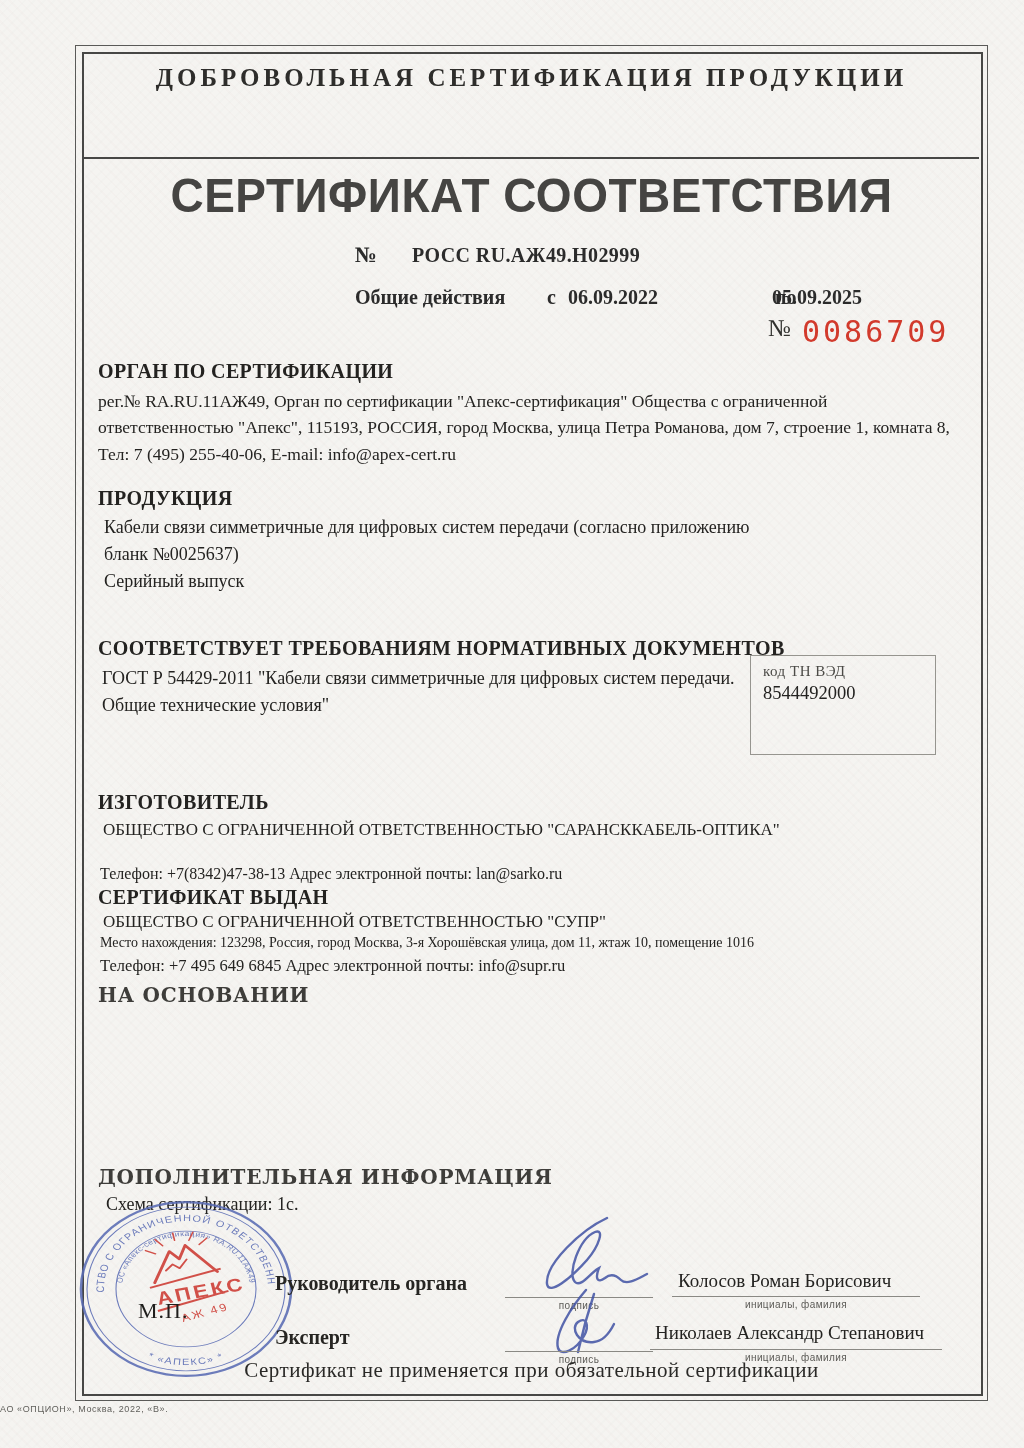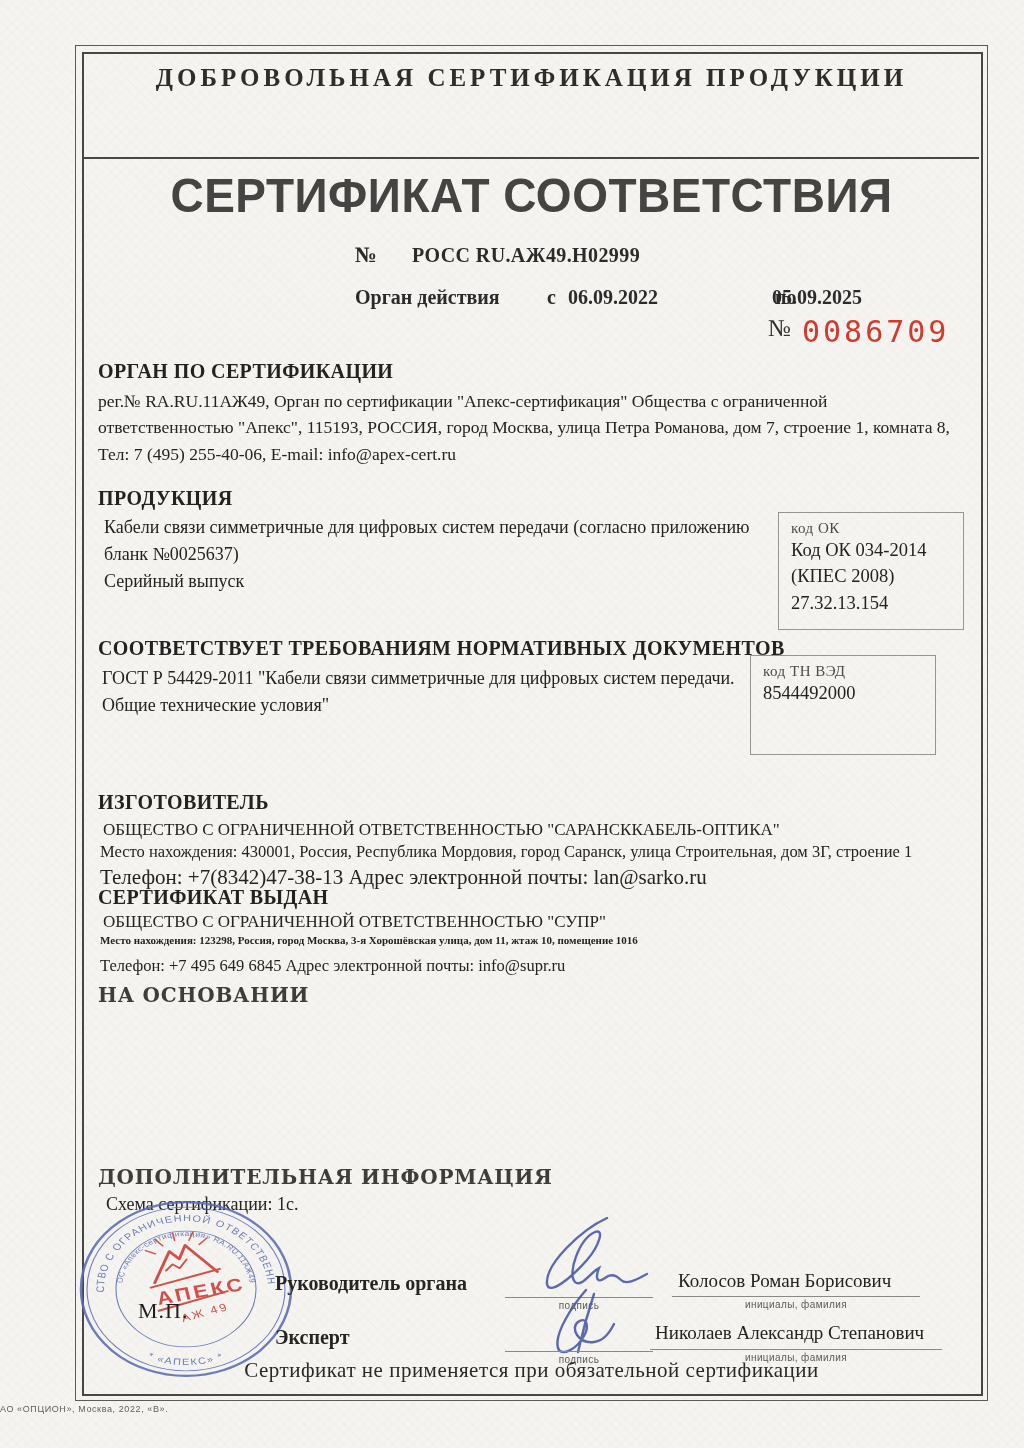--- a/index.html
+++ b/index.html
@@ -54,59 +54,52 @@
   <div class="abs outer-frame"></div>
   <div class="abs inner-frame"></div>
   <div class="abs band-rule"></div>
 
   <div class="abs band-title">ДОБРОВОЛЬНАЯ СЕРТИФИКАЦИЯ ПРОДУКЦИИ</div>
   <div class="abs main-title">СЕРТИФИКАТ СООТВЕТСТВИЯ</div>
 
   <div class="abs cert-no-label">№</div>
   <div class="abs cert-no-value">РОСС RU.АЖ49.Н02999</div>
 
-  <div class="abs v-label">Орган действия</div>
+  <div class="abs v-label">Общие действия</div>
   <div class="abs v-from-label">с</div>
   <div class="abs v-from">06.09.2022</div>
   <div class="abs v-to-label">по</div>
   <div class="abs v-to">05.09.2025</div>
 
   <div class="abs blank-no-label">№</div>
   <div class="abs blank-no">0086709</div>
 
   <div class="abs h" style="left:98px;top:360px;">ОРГАН ПО СЕРТИФИКАЦИИ</div>
   <div class="abs body-text" style="left:98px;top:388px;width:856px;">рег.№ RA.RU.11АЖ49, Орган по сертификации "Апекс-сертификация" Общества с ограниченной ответственностью "Апекс", 115193, РОССИЯ, город Москва, улица Петра Романова, дом 7, строение 1, комната 8, Тел: 7 (495) 255-40-06, E-mail: info@apex-cert.ru</div>
 
   <div class="abs h" style="left:98px;top:487px;">ПРОДУКЦИЯ</div>
   <div class="abs" style="left:104px;top:514px;width:648px;">
     <div class="body-text" style="font-size:18px;">Кабели связи симметричные для цифровых систем передачи (согласно приложению бланк №0025637)</div>
     <div class="body-text" style="font-size:18px;">Серийный выпуск</div>
   </div>
-  <div class="abs code-box" style="left:778px;top:512px;width:160px;height:102px;">
-    <div class="code-label">код ОК</div>
-    <div class="code-line">Код ОК 034-2014</div>
-    <div class="code-line">(КПЕС 2008)</div>
-    <div class="code-line">27.32.13.154</div>
-  </div>
 
   <div class="abs h" style="left:98px;top:637px;width:690px;">СООТВЕТСТВУЕТ ТРЕБОВАНИЯМ НОРМАТИВНЫХ ДОКУМЕНТОВ</div>
   <div class="abs body-text" style="left:102px;top:665px;width:655px;font-size:18px;">ГОСТ Р 54429-2011 "Кабели связи симметричные для цифровых систем передачи. Общие технические условия"</div>
   <div class="abs code-box" style="left:750px;top:655px;width:160px;height:84px;">
     <div class="code-label">код ТН ВЭД</div>
     <div class="code-line">8544492000</div>
   </div>
 
   <div class="abs h" style="left:98px;top:791px;">ИЗГОТОВИТЕЛЬ</div>
   <div class="abs body-text" style="left:103px;top:817px;width:870px;font-size:17px;white-space:nowrap;">ОБЩЕСТВО С ОГРАНИЧЕННОЙ ОТВЕТСТВЕННОСТЬЮ "САРАНСККАБЕЛЬ-ОПТИКА"</div>
-  <div class="abs body-text" style="left:100px;top:840px;width:880px;font-size:16.5px;white-space:nowrap;">Место нахождения: 430001, Россия, Республика Мордовия, город Саранск, улица Строительная, дом 3Г, строение 1</div>
-  <div class="abs body-text" style="left:100px;top:862px;width:880px;font-size:21px;white-space:nowrap;">Телефон: +7(8342)47-38-13 Адрес электронной почты: lan@sarko.ru</div>
+  <div class="abs body-text" style="left:100px;top:862px;width:880px;font-size:16px;white-space:nowrap;">Телефон: +7(8342)47-38-13 Адрес электронной почты: lan@sarko.ru</div>
 
   <div class="abs h" style="left:98px;top:886px;">СЕРТИФИКАТ ВЫДАН</div>
   <div class="abs body-text" style="left:103px;top:909px;width:870px;font-size:17px;white-space:nowrap;">ОБЩЕСТВО С ОГРАНИЧЕННОЙ ОТВЕТСТВЕННОСТЬЮ "СУПР"</div>
-  <div class="abs body-text" style="left:100px;top:932px;width:880px;font-size:11px;white-space:nowrap;font-weight:bold;">Место нахождения: 123298, Россия, город Москва, 3-я Хорошёвская улица, дом 11, жтаж 10, помещение 1016</div>
+  <div class="abs body-text" style="left:100px;top:932px;width:880px;font-size:14px;white-space:nowrap;">Место нахождения: 123298, Россия, город Москва, 3-я Хорошёвская улица, дом 11, жтаж 10, помещение 1016</div>
   <div class="abs body-text" style="left:100px;top:954px;width:880px;font-size:16.5px;white-space:nowrap;">Телефон: +7 495 649 6845 Адрес электронной почты: info@supr.ru</div>
 
   <div class="abs h2" style="left:98px;top:983px;">НА ОСНОВАНИИ</div>
 
   <div class="abs h2" style="left:98px;top:1165px;">ДОПОЛНИТЕЛЬНАЯ ИНФОРМАЦИЯ</div>
   <div class="abs body-text" style="left:106px;top:1191px;font-size:18px;">Схема сертификации: 1с.</div>
 
   <svg class="abs" style="left:76px;top:1198px;opacity:.88;" width="220" height="182" viewBox="0 0 220 220" preserveAspectRatio="none">
     <defs>
       <path id="arcOuter" d="M 28,110 A 82,82 0 1 1 192,110"></path>

